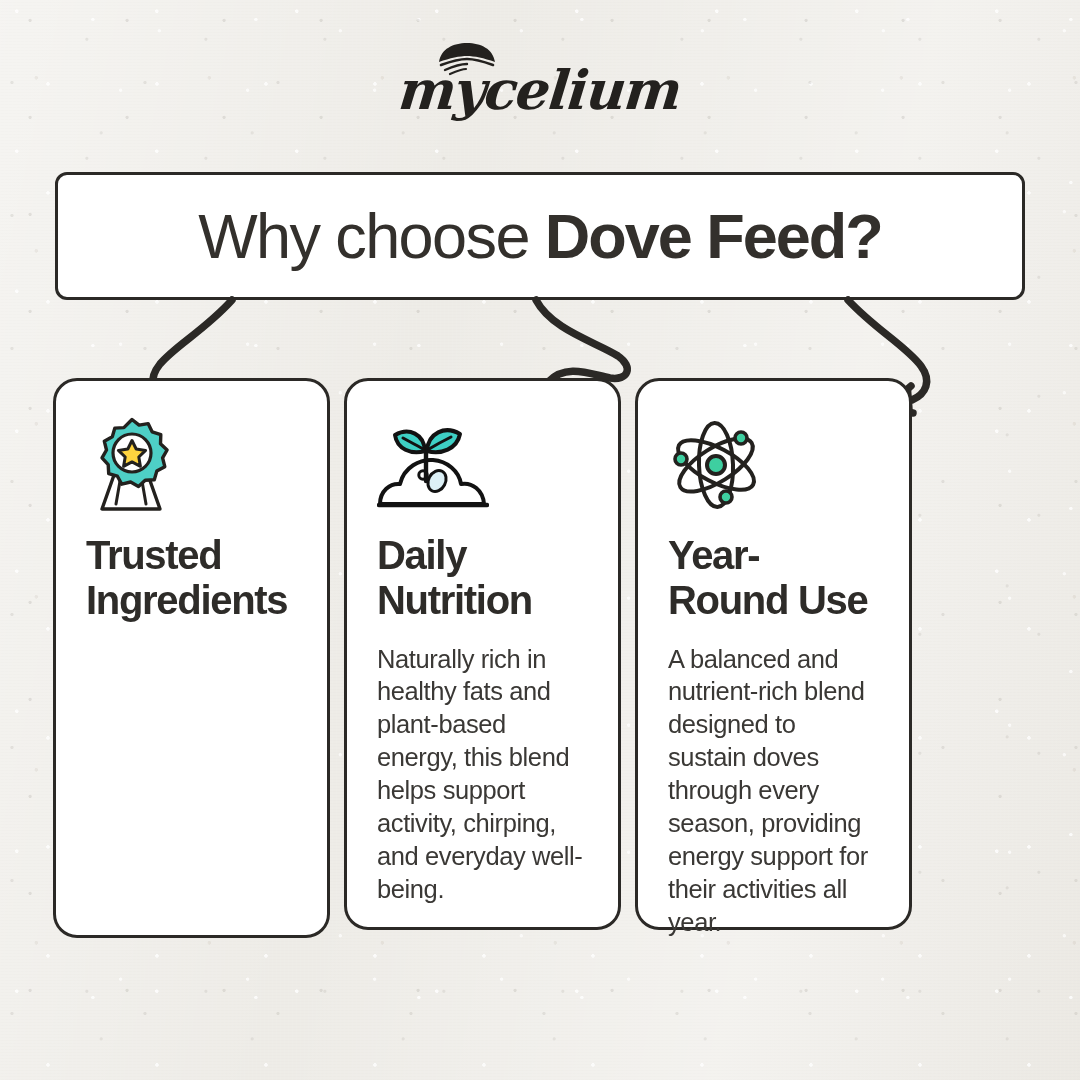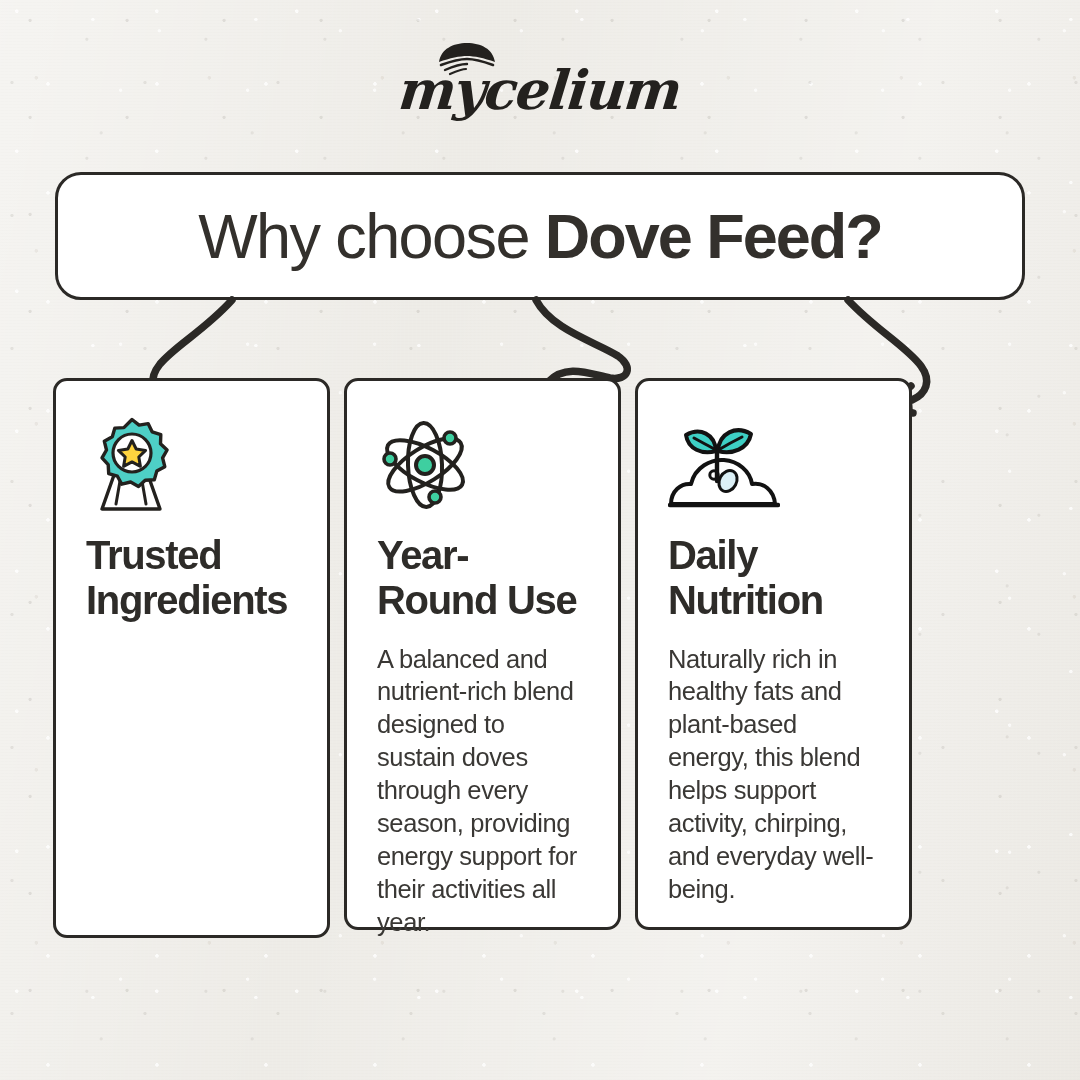--- a/index.html
+++ b/index.html
@@ -79,21 +79,21 @@
   
   .headline-box {
     position: absolute;
     left: 55px;
     top: 172px;
     width: 970px;
     height: 128px;
     box-sizing: border-box;
     background: #ffffff;
     border: 3px solid #2b2926;
-    border-radius: 26px;
+    border-radius: 12px;
     display: flex;
     align-items: center;
     justify-content: center;
   }
   .headline-text {
     font-family: "Liberation Sans", sans-serif;
     font-size: 63px;
     color: #33302c;
     letter-spacing: -1.6px;
     white-space: nowrap;
@@ -118,21 +118,21 @@
     top: 378px;
     width: 974px;
     display: flex;
     gap: 14px;
   }
   .card {
     box-sizing: border-box;
     width: 277px;
     background: #ffffff;
     border: 3px solid #2b2926;
-    border-radius: 14px;
+    border-radius: 24px;
     padding: 36px 30px 30px 30px;
   }
   .card-1 { height: 560px; }
   .card-2 { height: 552px; }
   .card-3 { height: 552px; }
 
   .card-icon {
     height: 96px;
     margin-bottom: 20px;
     display: flex;
@@ -207,20 +207,44 @@
 
           <path d="M45.5 2.5 L52.6 8.1 L61.6 6.6 L65.6 14.8 L74.3 17.6 L74 26.7 L80.6 33 L76.1 40.9
                    L78.3 49.7 L70.3 54.1 L67.8 62.8 L58.7 63.3 L52 69.5 L44.1 65 L35.3 67.2 L30.9 59.2
                    L22.2 56.7 L21.7 47.6 L15.5 40.9 L20 33 L17.8 24.2 L25.8 19.8 L28.3 11.1 L37.4 10.6 Z" transform="translate(0.5,0)" fill="#4ecfc6" stroke="#23211e" stroke-width="3.4" stroke-linejoin="round"></path>
           <circle cx="46" cy="36" r="19" fill="#ffffff" stroke="#23211e" stroke-width="3.2"></circle>
           <path d="M46 23.5 L50.2 32 L59.6 33.4 L52.8 40 L54.4 49.3 L46 44.9 L37.6 49.3 L39.2 40 L32.4 33.4 L41.8 32 Z" fill="#ffd43f" stroke="#23211e" stroke-width="3" stroke-linejoin="round"></path>
         </svg>
       </div>
       <div class="card-title">Trusted
 Ingredients</div>
+    </div>
+
+    <div class="card card-2">
+      <div class="card-icon">
+        <svg width="112" height="92" viewBox="0 0 112 92" xmlns="http://www.w3.org/2000/svg">
+
+          <path d="M3 83 C3 70 13 62 23 63 C27 46 43 38 56 39 C70 40 82 50 84 63
+                   C95 61 106 69 107 83 Z" fill="#ffffff" stroke="#121212" stroke-width="4" stroke-linejoin="round"></path>
+          <path d="M2 84 L110 84" stroke="#121212" stroke-width="4.4" stroke-linecap="round"></path>
+          <ellipse cx="60" cy="60" rx="8.5" ry="11" transform="rotate(28 60 60)" fill="#dcf0f6" stroke="#121212" stroke-width="3"></ellipse>
+          <circle cx="46" cy="54" r="4.2" fill="#ffffff" stroke="#121212" stroke-width="3"></circle>
+
+          <path d="M49 60 L49 28" stroke="#121212" stroke-width="4.4" stroke-linecap="round"></path>
+
+          <path d="M48 30 C34 34 20 28 18 14 C32 6 47 13 48 30 Z" fill="#3ecfc4" stroke="#121212" stroke-width="4" stroke-linejoin="round"></path>
+          <path d="M26 17 C33 21 41 25 46 28" stroke="#121212" stroke-width="3" stroke-linecap="round" fill="none"></path>
+
+          <path d="M50 30 C64 34 80 28 83 13 C68 4 51 12 50 30 Z" fill="#3ecfc4" stroke="#121212" stroke-width="4" stroke-linejoin="round"></path>
+          <path d="M74 16 C66 20 57 25 52 28" stroke="#121212" stroke-width="3" stroke-linecap="round" fill="none"></path>
+        </svg>
+      </div>
+      <div class="card-title">Daily
+Nutrition</div>
+      <div class="card-body">Naturally rich in healthy fats and plant-based energy, this blend helps support activity, chirping, and everyday well-being.</div>
     </div>
 
     <div class="card card-3">
       <div class="card-icon">
         <svg width="96" height="96" viewBox="0 0 96 96" xmlns="http://www.w3.org/2000/svg">
           <g fill="none" stroke="#23211e" stroke-width="4">
             <ellipse cx="48" cy="48" rx="42" ry="17" transform="rotate(28 48 48)"></ellipse>
             <ellipse cx="48" cy="48" rx="42" ry="17" transform="rotate(88 48 48)"></ellipse>
             <ellipse cx="48" cy="48" rx="42" ry="17" transform="rotate(148 48 48)"></ellipse>
           </g>
@@ -228,38 +252,14 @@
           <circle cx="73" cy="21" r="6" fill="#3ecfa0" stroke="#23211e" stroke-width="3.6"></circle>
           <circle cx="13" cy="42" r="6" fill="#3ecfa0" stroke="#23211e" stroke-width="3.6"></circle>
           <circle cx="58" cy="80" r="6" fill="#3ecfa0" stroke="#23211e" stroke-width="3.6"></circle>
         </svg>
       </div>
       <div class="card-title">Year-
 Round Use</div>
       <div class="card-body">A balanced and nutrient-rich blend designed to sustain doves through every season, providing energy support for their activities all year.</div>
     </div>
 
-    <div class="card card-2">
-      <div class="card-icon">
-        <svg width="112" height="92" viewBox="0 0 112 92" xmlns="http://www.w3.org/2000/svg">
-
-          <path d="M3 83 C3 70 13 62 23 63 C27 46 43 38 56 39 C70 40 82 50 84 63
-                   C95 61 106 69 107 83 Z" fill="#ffffff" stroke="#121212" stroke-width="4" stroke-linejoin="round"></path>
-          <path d="M2 84 L110 84" stroke="#121212" stroke-width="4.4" stroke-linecap="round"></path>
-          <ellipse cx="60" cy="60" rx="8.5" ry="11" transform="rotate(28 60 60)" fill="#dcf0f6" stroke="#121212" stroke-width="3"></ellipse>
-          <circle cx="46" cy="54" r="4.2" fill="#ffffff" stroke="#121212" stroke-width="3"></circle>
-
-          <path d="M49 60 L49 28" stroke="#121212" stroke-width="4.4" stroke-linecap="round"></path>
-
-          <path d="M48 30 C34 34 20 28 18 14 C32 6 47 13 48 30 Z" fill="#3ecfc4" stroke="#121212" stroke-width="4" stroke-linejoin="round"></path>
-          <path d="M26 17 C33 21 41 25 46 28" stroke="#121212" stroke-width="3" stroke-linecap="round" fill="none"></path>
-
-          <path d="M50 30 C64 34 80 28 83 13 C68 4 51 12 50 30 Z" fill="#3ecfc4" stroke="#121212" stroke-width="4" stroke-linejoin="round"></path>
-          <path d="M74 16 C66 20 57 25 52 28" stroke="#121212" stroke-width="3" stroke-linecap="round" fill="none"></path>
-        </svg>
-      </div>
-      <div class="card-title">Daily
-Nutrition</div>
-      <div class="card-body">Naturally rich in healthy fats and plant-based energy, this blend helps support activity, chirping, and everyday well-being.</div>
-    </div>
-
   </div>
 </div>
 
 </body></html>

